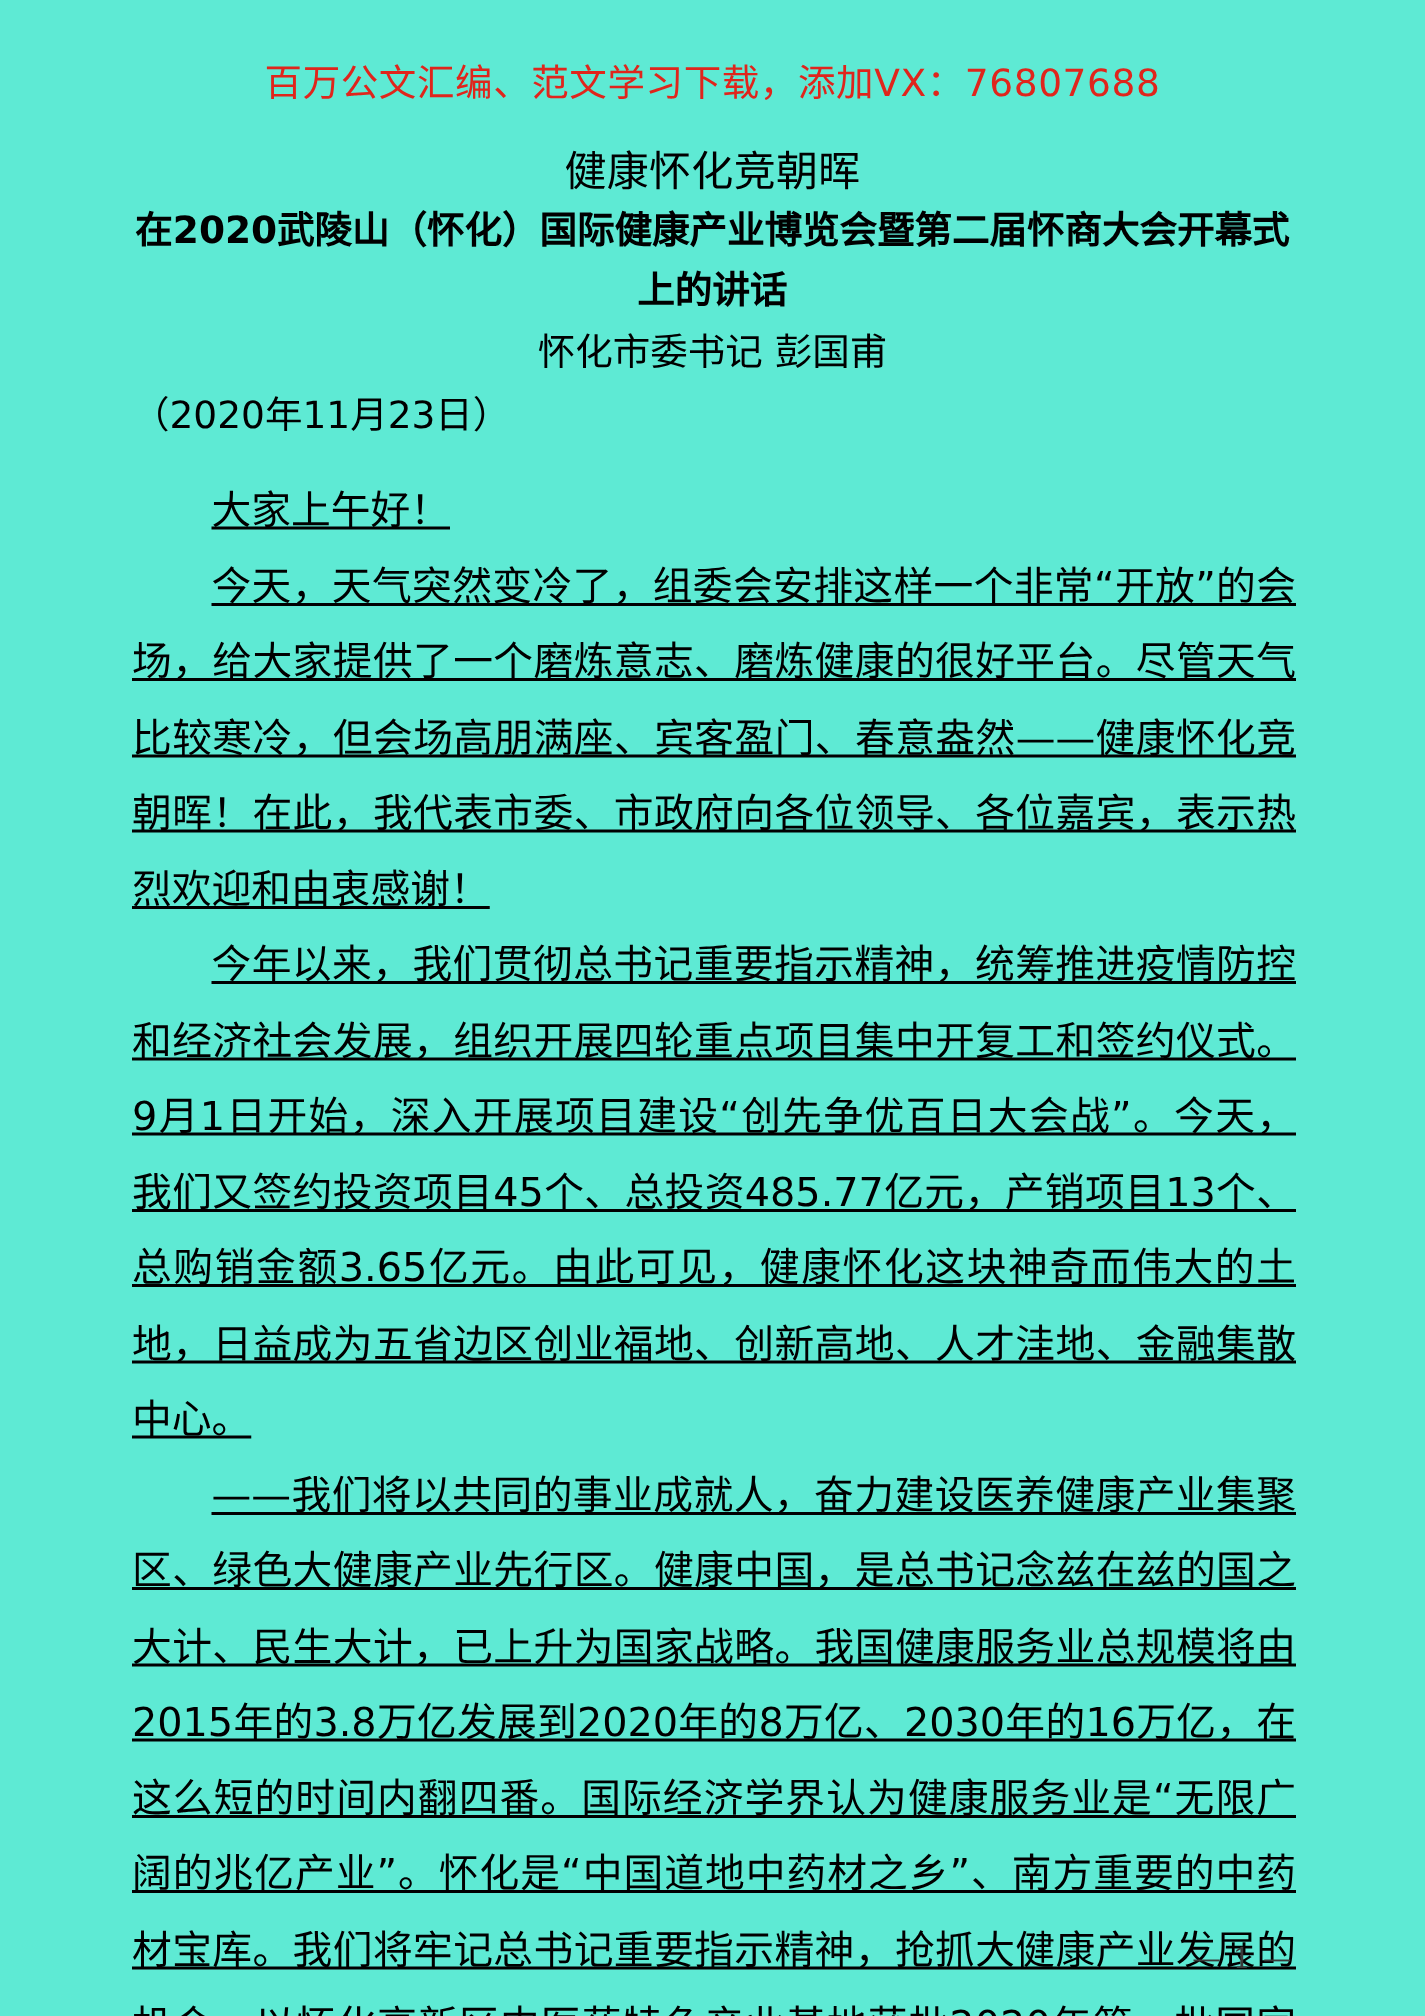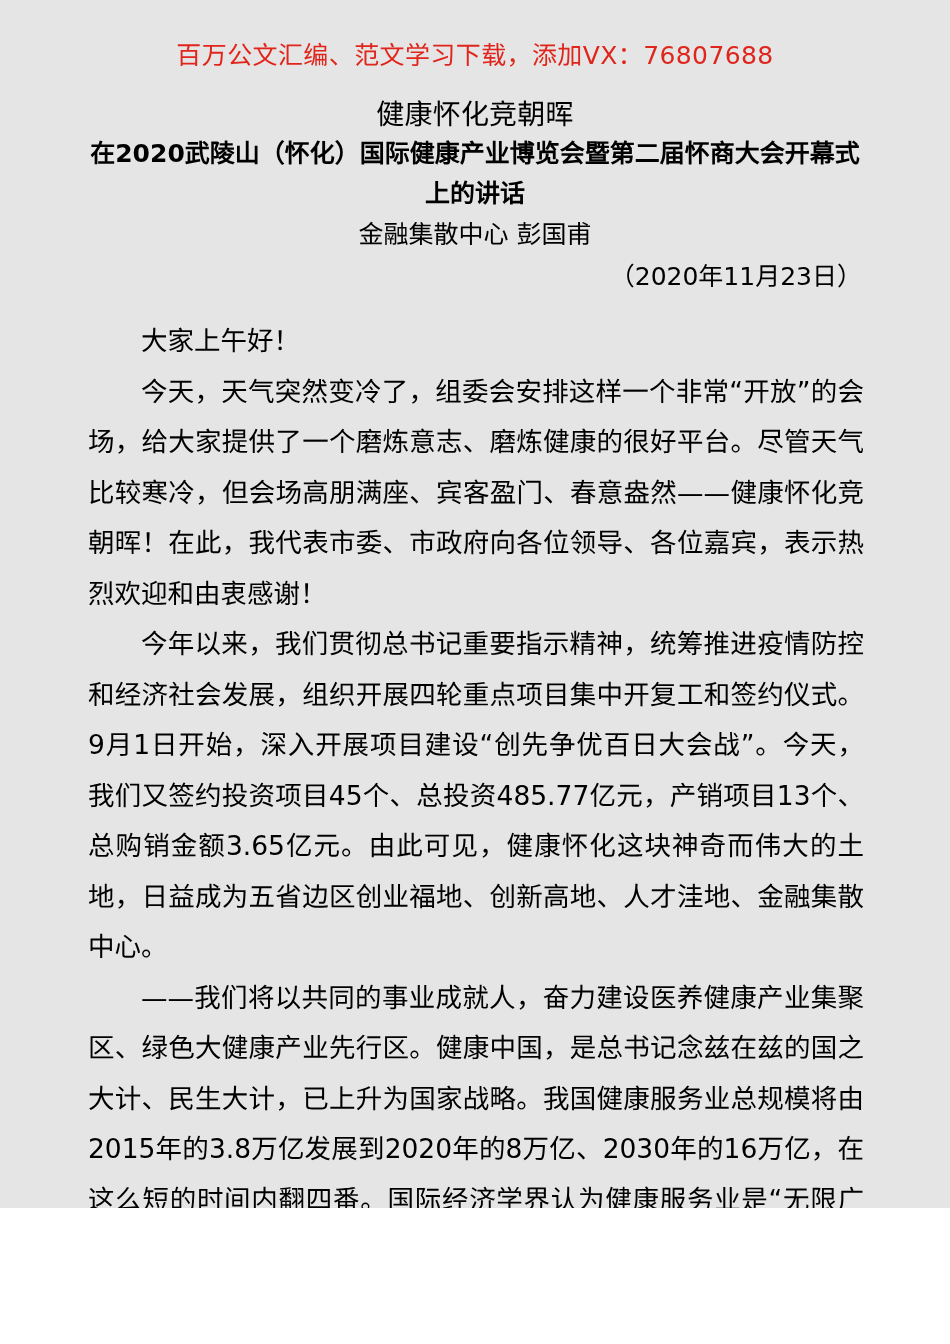--- a/index.html
+++ b/index.html
@@ -9,22 +9,22 @@
     background: #ffffff;
   }
   body {
     font-family: "DejaVu Sans", "Liberation Sans", sans-serif;
     color: #000000;
     -webkit-font-smoothing: antialiased;
   }
   .page {
     position: relative;
     width: 950px;
-    height: 1208px;
-    background: #e5e5e5;
+    height: 1344px;
+    background: #5eead4;
     overflow: hidden;
     box-sizing: border-box;
     padding-left: 48px;
   }
 
   
   .promo-banner {
     position: absolute;
     top: 40px;
     left: 0;
@@ -59,21 +59,21 @@
     font-weight: 700;
     letter-spacing: 0px;
   }
   .doc-speaker {
     text-align: center;
     font-size: 25px;
     line-height: 42px;
     font-weight: 400;
   }
   .doc-date {
-    text-align: right;
+    text-align: left;
     font-size: 25px;
     line-height: 42px;
     font-weight: 400;
   }
 
   
   .body-block {
     position: absolute;
     top: 316px;
     left: 88px;
@@ -84,20 +84,21 @@
     line-height: 50.5px;
     text-align: justify;
     text-justify: inter-character;
     text-align-last: left;
     margin: 0;
     letter-spacing: 0px;
     word-break: break-all;
   }
   .para.indent {
     text-indent: 53px;
+    text-decoration: underline;
   }
 
   
   .page-footer {
     position: absolute;
     left: 0;
     top: 1294px;
     width: 862px;
     text-align: right;
     font-size: 19px;
@@ -110,21 +111,21 @@
 </head>
 <body>
 
 <div class="page">
 
   <div class="promo-banner" style="color: rgb(224, 37, 28);">百万公文汇编、范文学习下载，添加VX：76807688</div>
 
   <div class="title-block">
     <div class="doc-title">健康怀化竞朝晖</div>
     <div class="doc-subtitle">在2020武陵山（怀化）国际健康产业博览会暨第二届怀商大会开幕式上的讲话</div>
-    <div class="doc-speaker">金融集散中心 彭国甫</div>
+    <div class="doc-speaker">怀化市委书记 彭国甫</div>
     <div class="doc-date">（2020年11月23日）</div>
   </div>
 
   <div class="body-block">
       <p class="para indent">大家上午好！</p>
       <p class="para indent">今天，天气突然变冷了，组委会安排这样一个非常“开放”的会场，给大家提供了一个磨炼意志、磨炼健康的很好平台。尽管天气比较寒冷，但会场高朋满座、宾客盈门、春意盎然——健康怀化竞朝晖！在此，我代表市委、市政府向各位领导、各位嘉宾，表示热烈欢迎和由衷感谢！</p>
       <p class="para indent">今年以来，我们贯彻总书记重要指示精神，统筹推进疫情防控和经济社会发展，组织开展四轮重点项目集中开复工和签约仪式。9月1日开始，深入开展项目建设“创先争优百日大会战”。今天，我们又签约投资项目45个、总投资485.77亿元，产销项目13个、总购销金额3.65亿元。由此可见，健康怀化这块神奇而伟大的土地，日益成为五省边区创业福地、创新高地、人才洼地、金融集散中心。</p>
       <p class="para indent">——我们将以共同的事业成就人，奋力建设医养健康产业集聚区、绿色大健康产业先行区。健康中国，是总书记念兹在兹的国之大计、民生大计，已上升为国家战略。我国健康服务业总规模将由2015年的3.8万亿发展到2020年的8万亿、2030年的16万亿，在这么短的时间内翻四番。国际经济学界认为健康服务业是“无限广阔的兆亿产业”。怀化是“中国道地中药材之乡”、南方重要的中药材宝库。我们将牢记总书记重要指示精神，抢抓大健康产业发展的机会，以怀化高新区中医药特色产业基地获批2020年第一批国家火炬特色产业基地、大湘西区域医疗中心落户怀化为契机，加快构建集药材种植、加工、研发、销售、物流配送、中医药养生、森林康养、智慧健康、中药主题文化宣传等一体化全产业链中医药健康产业体系。</p>
     </div>
 

